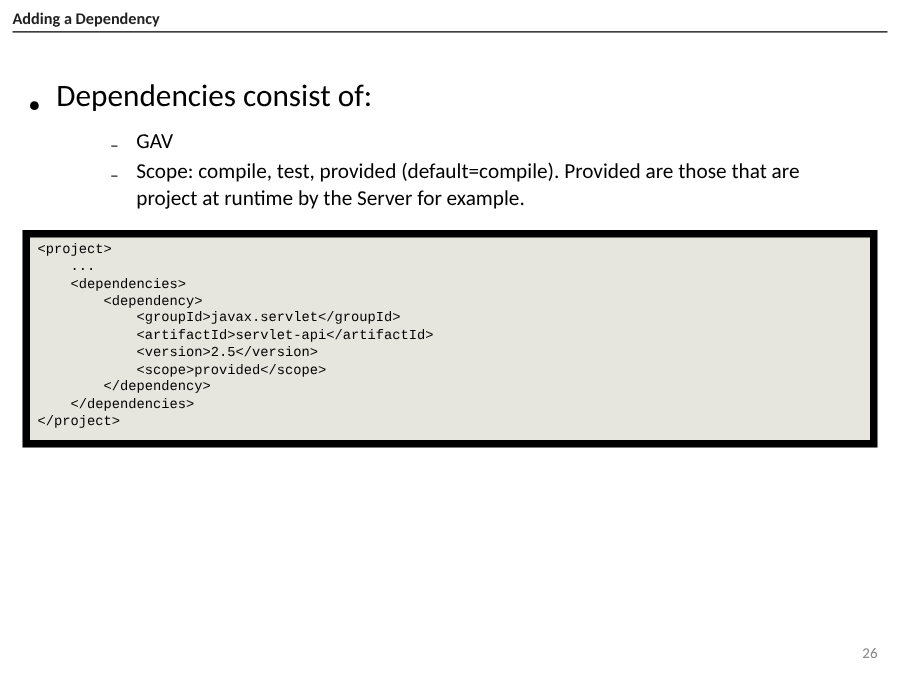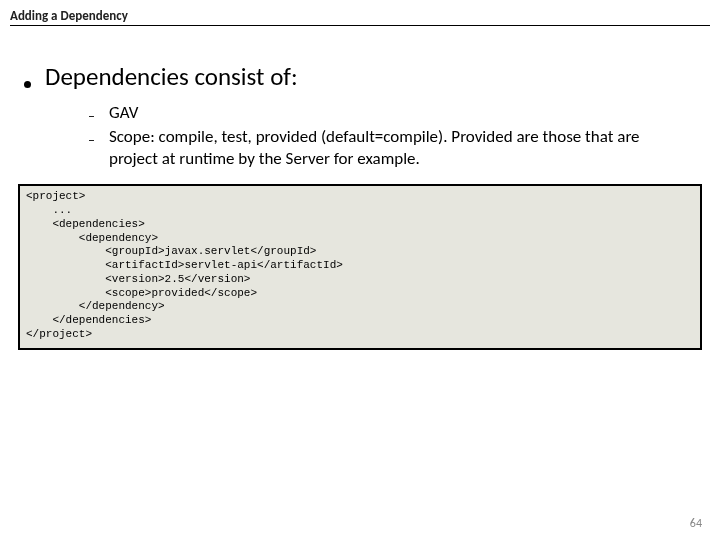--- a/index.html
+++ b/index.html
@@ -7,21 +7,21 @@
   .slide { width: 720px; height: 540px; position: relative; padding: 8px 10px 0 10px; }
   .title { font-size: 13px; font-weight: 700; color: #222; margin-bottom: 2px; }
   .rule { border: none; border-top: 1px solid #000; margin: 0 0 36px 0; }
   .bullet-l1 { display: flex; align-items: center; margin: 0 0 10px 14px; }
   .dot { width: 7px; height: 7px; border-radius: 50%; background: #000; margin-top: 14px; margin-right: 14px; flex: 0 0 auto; }
   .l1-text { font-size: 25px; line-height: 1.2; }
   .sublist { margin: 6px 0 14px 78px; }
   .bullet-l2 { display: flex; align-items: flex-start; margin-bottom: 2px; }
   .dash { width: 9px; margin-top: 8px; margin-right: 12px; flex: 0 0 auto; font-size: 14px; line-height: 1; }
   .l2-text { font-size: 17px; line-height: 1.3; max-width: 560px; }
-  .codebox { margin: 6px 8px 0 8px; border: 2px solid #000000; background: #e6e6de; padding: 4px 6px 6px 6px; font-family: "Courier New", monospace; font-size: 11px; line-height: 1.25; white-space: pre; color: #000; }
+  .codebox { margin: 6px 8px 0 8px; border: 6px solid #000000; background: #e6e6de; padding: 4px 6px 6px 6px; font-family: "Courier New", monospace; font-size: 11px; line-height: 1.25; white-space: pre; color: #000; }
   .pagenum { position: absolute; right: 18px; bottom: 10px; font-size: 12px; color: #888; }
 </style>
 </head>
 <body>
 
 <div class="slide">
   <div class="title">Adding a Dependency</div>
   <hr class="rule">
 
   <div class="bullet-l1">
@@ -45,14 +45,14 @@
     &lt;dependencies&gt;
         &lt;dependency&gt;
             &lt;groupId&gt;javax.servlet&lt;/groupId&gt;
             &lt;artifactId&gt;servlet-api&lt;/artifactId&gt;
             &lt;version&gt;2.5&lt;/version&gt;
             &lt;scope&gt;provided&lt;/scope&gt;
         &lt;/dependency&gt;
     &lt;/dependencies&gt;
 &lt;/project&gt;</div>
 
-  <div class="pagenum">64</div>
+  <div class="pagenum">26</div>
 </div>
 
 </body></html>

